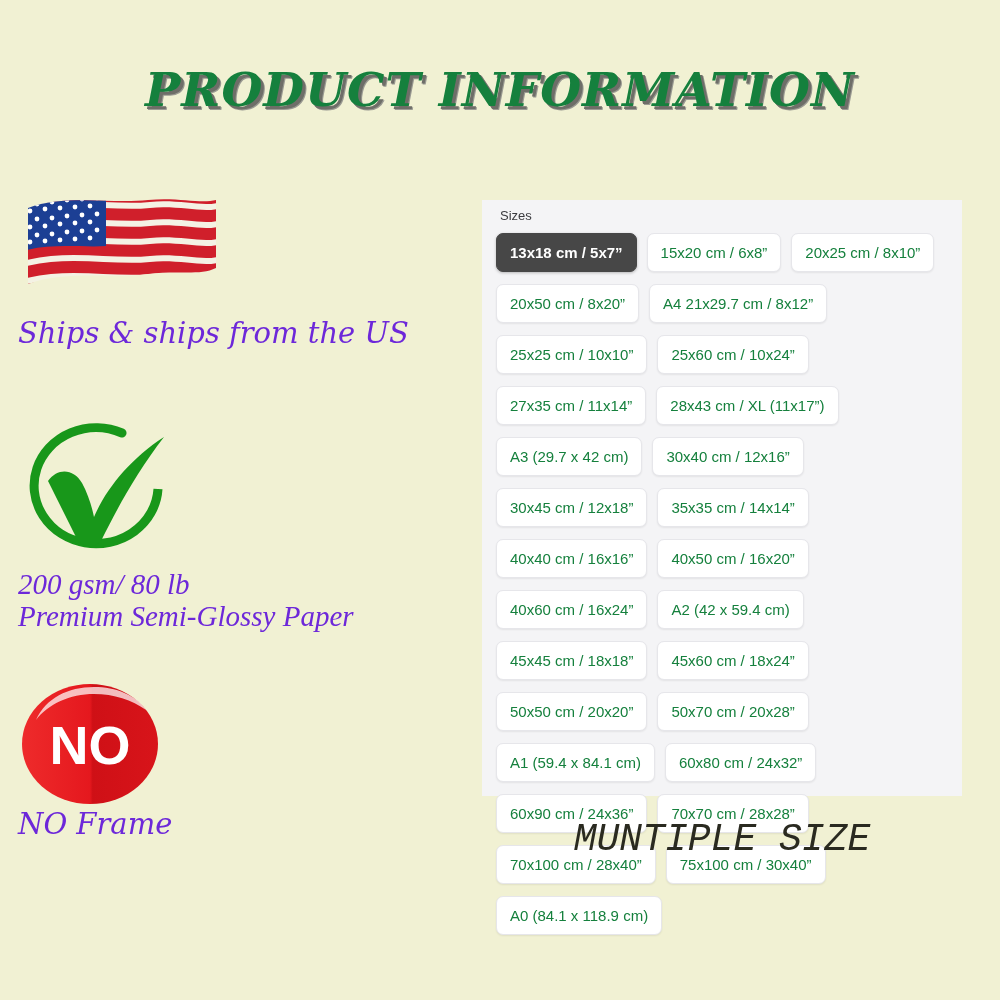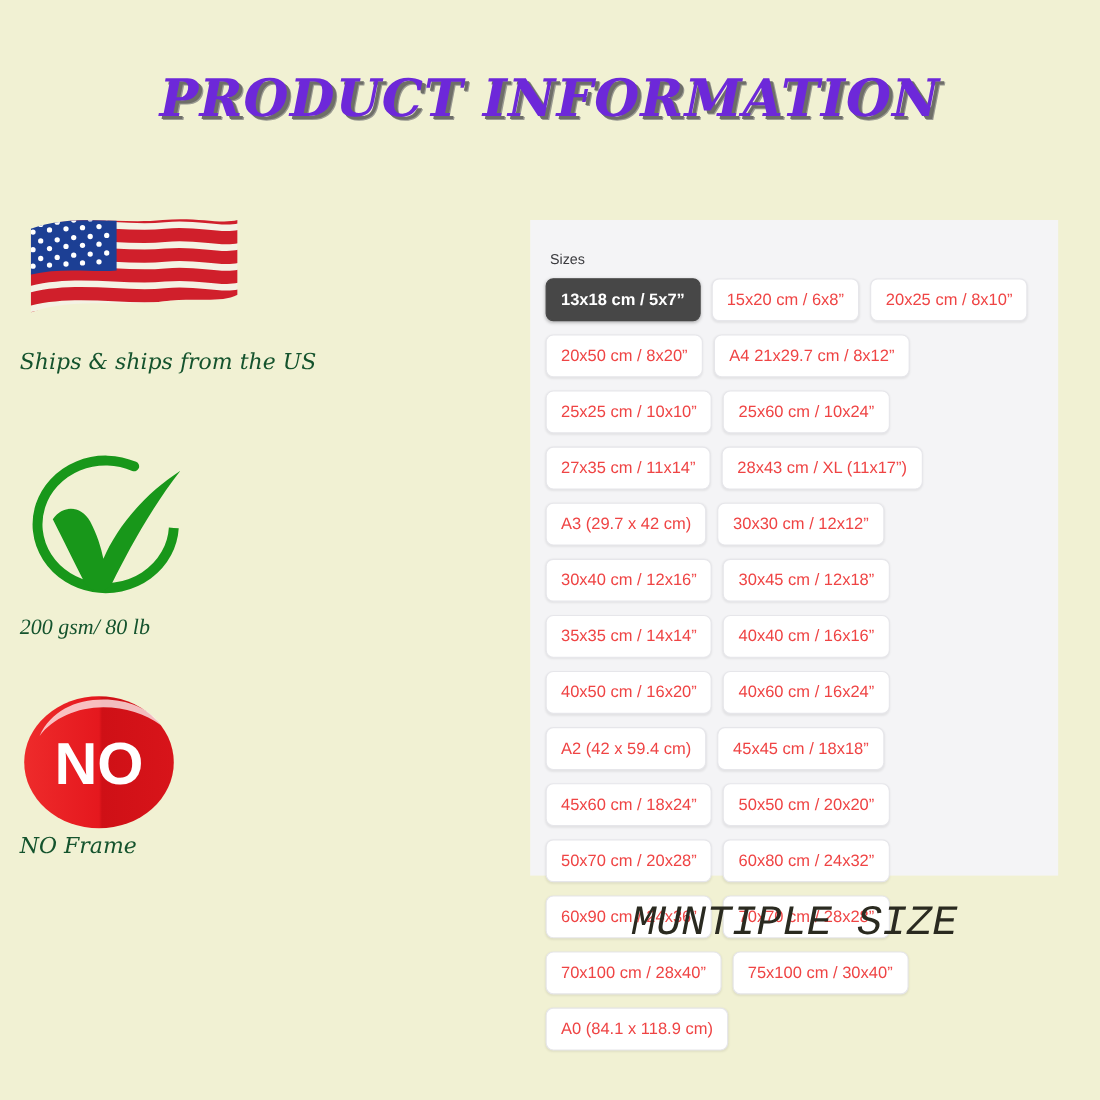--- a/index.html
+++ b/index.html
@@ -20,41 +20,41 @@
     position: absolute;
     top: 62px;
     left: 0;
     width: 1000px;
     text-align: center;
     font-family: "DejaVu Serif", serif;
     font-weight: bold;
     font-style: italic;
     font-size: 47px;
     letter-spacing: 1px;
-    color: #6d28d9;
+    color: #15803d;
     text-shadow: 3px 3px 0 #6e6e68, 4px 4px 0 #9a9a92;
     white-space: nowrap;
   }
 
   
   #left-col {
     position: absolute;
     left: 14px;
     top: 190px;
     width: 462px;
   }
 
   .feature-block { position: relative; }
 
   .feature-text {
     font-family: "DejaVu Serif", serif;
     font-style: italic;
-    font-size: 20px;
+    font-size: 29px;
     line-height: 1.08;
-    color: #14532d;
+    color: #6d28d9;
     white-space: nowrap;
   }
 
   
   #us-flag-icon {
     display: block;
     width: 200px;
     height: 120px;
     margin-left: 6px;
   }
@@ -84,21 +84,21 @@
 
   
   #sizes-panel {
     position: absolute;
     left: 482px;
     top: 200px;
     width: 480px;
     height: 596px;
     background: #f4f4f6;
     box-sizing: border-box;
-    padding: 28px 14px 0 14px;
+    padding: 8px 14px 0 14px;
   }
 
   #sizes-label {
     font-size: 13px;
     color: #3b3b3f;
     font-family: "Liberation Sans", sans-serif;
     margin: 0 0 10px 4px;
   }
 
   #size-grid {
@@ -106,21 +106,21 @@
     flex-wrap: wrap;
     align-content: flex-start;
     gap: 12px 10px;
   }
 
   .size-chip {
     background: #ffffff;
     border: 1px solid #e6e6ea;
     border-radius: 7px;
     box-shadow: 0 1px 2px rgba(0,0,0,0.07);
-    color: #ef4444;
+    color: #15803d;
     font-size: 15px;
     font-family: "Liberation Sans", sans-serif;
     padding: 11px 13px;
     white-space: nowrap;
     line-height: 1;
     box-sizing: border-box;
   }
 
   .size-chip.selected {
     background: #474747;
@@ -214,20 +214,21 @@
 
   <div id="check-block" class="feature-block">
     <svg id="check-icon" viewBox="0 0 168 152">
       <path d="M104,22 A62,58 0 1 0 140,78 A62,58 0 0 1 60,130" fill="none" stroke="#18971a" stroke-width="9" stroke-linecap="round"></path>
       <path d="M30,70 C40,56 56,58 64,72 C70,83 74,96 76,106
                C88,78 112,48 146,26 C118,62 98,100 84,128
                C78,138 64,138 58,126 C50,110 38,86 30,70 Z" fill="#18971a"></path>
     </svg>
     <div id="paper-specs" class="feature-text">
       <div>200 gsm/ 80 lb</div>
+      <div>Premium Semi-Glossy Paper</div>
     </div>
   </div>
 
   <div id="noframe-block" class="feature-block">
     <svg id="no-badge-icon" viewBox="0 0 140 125">
       <defs>
         <linearGradient id="noGrad" x1="0" y1="0" x2="1" y2="0">
           <stop offset="0%" stop-color="#ee2b2b"></stop>
           <stop offset="50%" stop-color="#e5181e"></stop>
           <stop offset="52%" stop-color="#cf1016"></stop>
@@ -250,32 +251,32 @@
       <div class="size-chip selected">13x18 cm / 5x7”</div>
       <div class="size-chip">15x20 cm / 6x8”</div>
       <div class="size-chip">20x25 cm / 8x10”</div>
       <div class="size-chip">20x50 cm / 8x20”</div>
       <div class="size-chip">A4 21x29.7 cm / 8x12”</div>
       <div class="size-chip">25x25 cm / 10x10”</div>
       <div class="size-chip">25x60 cm / 10x24”</div>
       <div class="size-chip">27x35 cm / 11x14”</div>
       <div class="size-chip">28x43 cm / XL (11x17”)</div>
       <div class="size-chip">A3 (29.7 x 42 cm)</div>
-      <div class="size-chip">30x30 cm / 12x12”</div>
       <div class="size-chip">30x40 cm / 12x16”</div>
       <div class="size-chip">30x45 cm / 12x18”</div>
       <div class="size-chip">35x35 cm / 14x14”</div>
       <div class="size-chip">40x40 cm / 16x16”</div>
       <div class="size-chip">40x50 cm / 16x20”</div>
       <div class="size-chip">40x60 cm / 16x24”</div>
       <div class="size-chip">A2 (42 x 59.4 cm)</div>
       <div class="size-chip">45x45 cm / 18x18”</div>
       <div class="size-chip">45x60 cm / 18x24”</div>
       <div class="size-chip">50x50 cm / 20x20”</div>
       <div class="size-chip">50x70 cm / 20x28”</div>
+      <div class="size-chip">A1 (59.4 x 84.1 cm)</div>
       <div class="size-chip">60x80 cm / 24x32”</div>
       <div class="size-chip">60x90 cm / 24x36”</div>
       <div class="size-chip">70x70 cm / 28x28”</div>
       <div class="size-chip">70x100 cm / 28x40”</div>
       <div class="size-chip">75x100 cm / 30x40”</div>
       <div class="size-chip">A0 (84.1 x 118.9 cm)</div>
     </div>
 </div>
 
 <div id="multiple-size-caption">MUNTIPLE SIZE</div>

